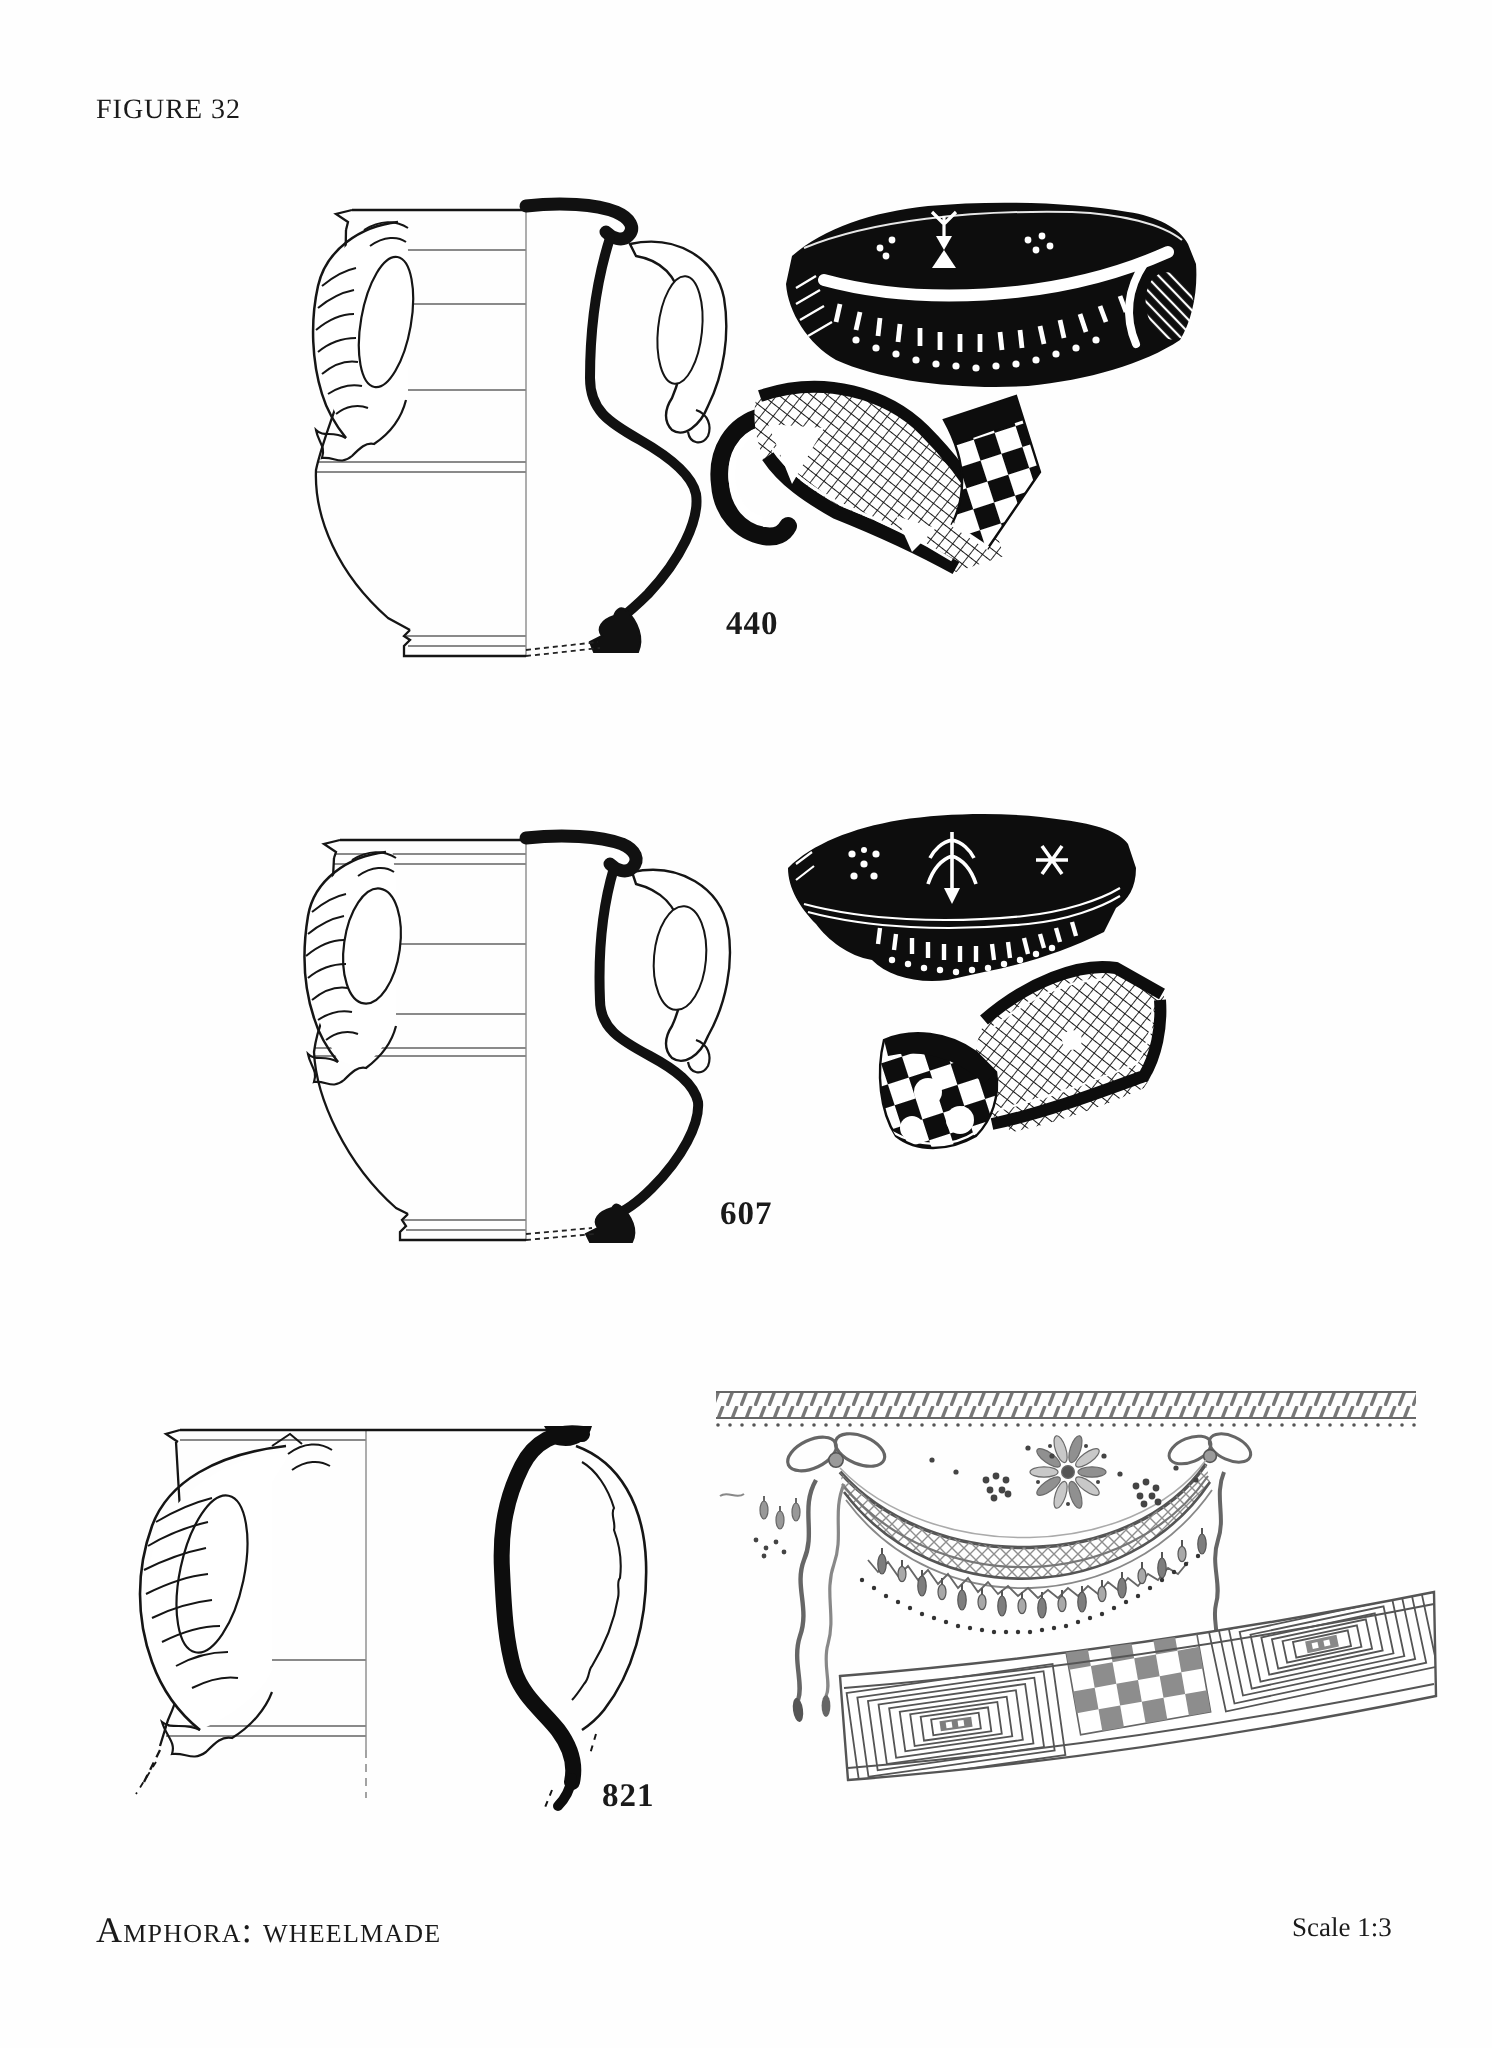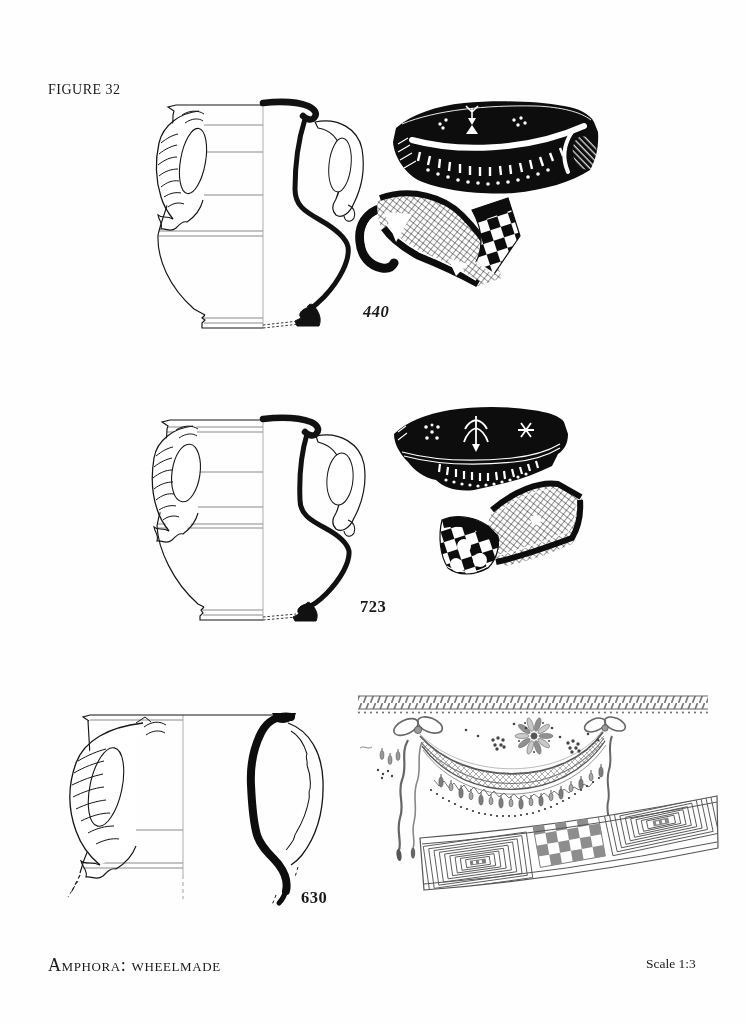--- a/index.html
+++ b/index.html
@@ -1,21 +1,21 @@
 <!DOCTYPE html>
 <html><head>
 <meta charset="utf-8">
 <style>
   html,body{margin:0;padding:0;background:#ffffff;}
   .page{position:relative;width:746px;height:1024px;background:#fefefe;overflow:hidden;
         font-family:"Liberation Serif","DejaVu Serif",serif;color:#1a1a1a;}
   .abs{position:absolute;}
-  .figure-label{left:48px;top:48px;font-size:14px;letter-spacing:.5px;margin-top:34px;}
+  .figure-label{left:48px;top:48px;font-size:14px;letter-spacing:.5px;}
   .cat-num{font-size:16.5px;font-weight:bold;letter-spacing:.5px;}
-  .num-440{left:363px;top:302px;font-style:italic;}
+  .num-440{left:363px;top:302px;}
   .num-441{left:360px;top:597px;}
   .num-442{left:301px;top:888px;}
   .footer-caption{left:48px;top:955px;font-size:18px;font-variant:small-caps;letter-spacing:.6px;}
   .footer-scale{left:646px;top:956px;font-size:13.5px;font-family:Liberation Serif, serif;}
   svg{display:block;}
 </style>
 </head>
 <body>
 
 <div class="page">
@@ -284,21 +284,21 @@
         <circle cx="30" cy="70" r="7" fill="#fff"></circle>
           <circle cx="46" cy="84" r="7" fill="#fff"></circle>
           <circle cx="22" cy="88" r="6" fill="#fff"></circle>
         <path d="M 8,44 C 22,38 40,40 54,50 L 64,60 L 58,66 C 46,54 28,48 10,52 Z" fill="#0d0d0d"></path>
         <path d="M 10,94 C 24,104 42,104 56,94" stroke="#0d0d0d" stroke-width="7" fill="none"></path>
         <path d="M 12,90 C 26,98 42,98 54,90" stroke="#fff" stroke-width="1.2" fill="none"></path>
       </g>
     </g>
   </svg>
 
-  <div class="abs cat-num num-441">723</div>
+  <div class="abs cat-num num-441">607</div>
 
   <svg class="abs" style="left:48px;top:705px" width="292" height="202" viewBox="0 0 292 202">
     <g>
       <path d="M 135,10 V 170" stroke="#999" stroke-width="0.8" fill="none"></path>
       <path d="M 135,170 V 194" stroke="#999" stroke-width="0.9" stroke-dasharray="4 3" fill="none"></path>
       <g stroke="#8a8a8a" stroke-width="1" fill="none">
         <path d="M 42,15 H 135"></path>
           <path d="M 46,125 H 135"></path>
         <path d="M 36,158 H 135 M 35,163 H 135"></path>
       </g>
@@ -551,18 +551,18 @@
           <rect x="-8" y="-3" width="16" height="6" fill="#888" stroke="none"></rect>
           <rect x="-5" y="-1.5" width="3" height="3" fill="#fff" stroke="none"></rect>
             <rect x="1" y="-1.5" width="3" height="3" fill="#fff" stroke="none"></rect>
         </g>
       </g>
       <path d="M 66,154 Q 202,143 361,112" stroke="#555" stroke-width="1" fill="none"></path>
       <path d="M 68,194 Q 206,183 361,152" stroke="#555" stroke-width="1" fill="none"></path>
     </g>
   </svg>
 
-  <div class="abs cat-num num-442">630</div>
+  <div class="abs cat-num num-442">821</div>
 
   <div class="abs footer-caption">Amphora: wheelmade</div>
   <div class="abs footer-scale">Scale 1:3</div>
 
 </div>
 
 </body></html>

